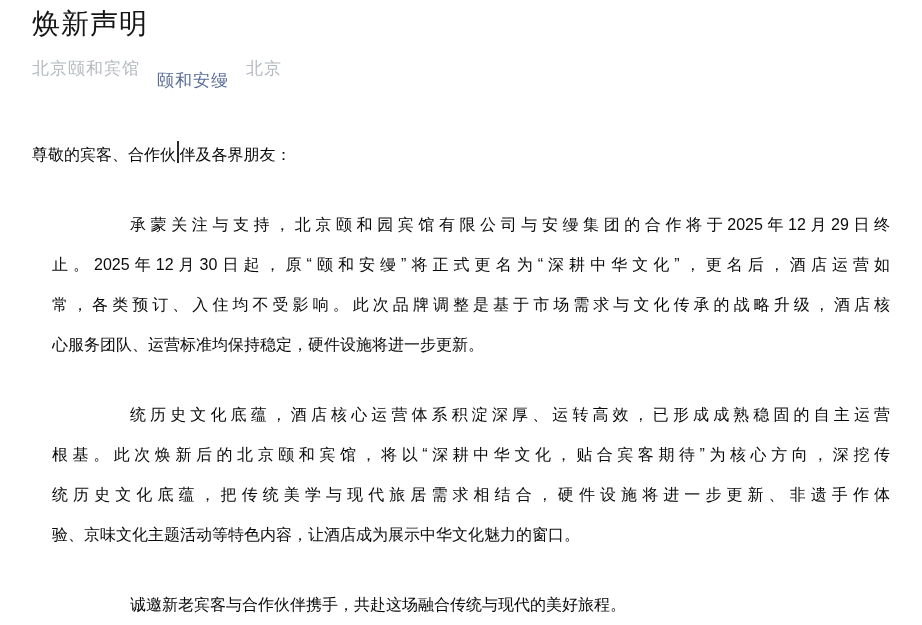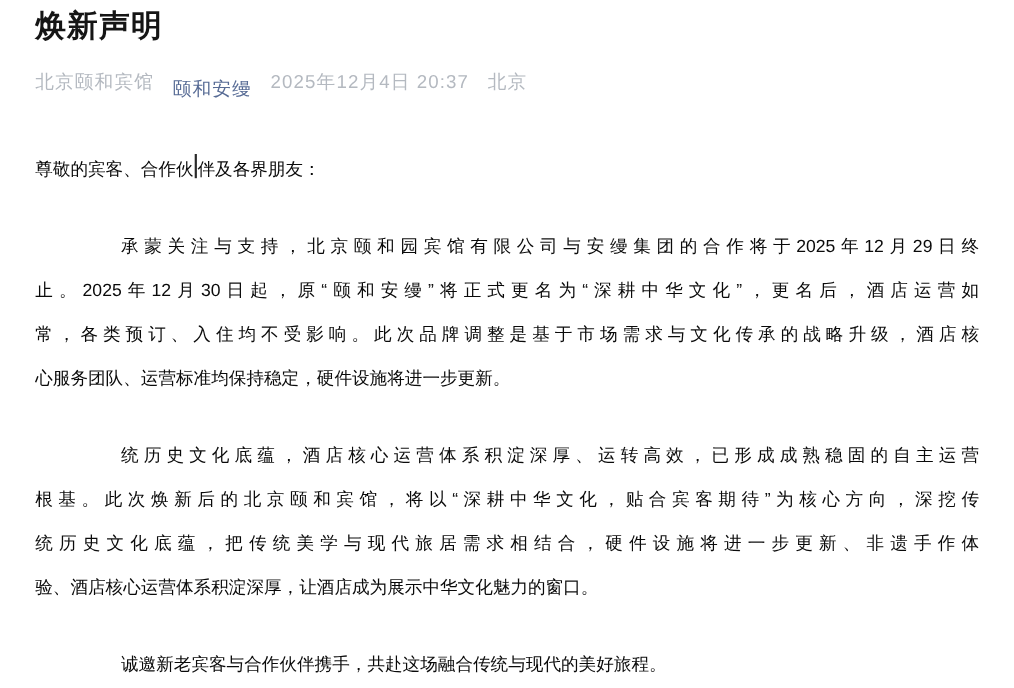--- a/index.html
+++ b/index.html
@@ -7,41 +7,41 @@
     width: 922px; height: 625px;
     background: #ffffff;
     overflow: hidden;
     font-family: "Liberation Sans", sans-serif;
   }
   .page { padding: 6px 32px 0 32px; }
 
   h1.title {
     margin: 0 0 15px 0;
     font-size: 28px; line-height: 36px;
-    font-weight: 700; color: #151515;
+    font-weight: 400; color: #151515;
     letter-spacing: 1px;
     font-family: "Liberation Sans", sans-serif;
   }
 
   .meta {
-    display: flex; align-items: center;
+    display: flex; align-items: flex-start;
     column-gap: 17px;
     font-size: 17px; line-height: 24px;
     color: #b4b9c0; letter-spacing: 1px;
     white-space: nowrap;
   }
   .meta .account { color: #576b95; cursor: pointer; margin-top: 12px; }
 
   .article {
     margin-top: 42px;
     font-family: Liberation Sans, sans-serif;
     font-size: 16px; color: #0a0a0a;
     letter-spacing: 0;
   }
-  .para + .para { margin-top: 30px; }
+  .para + .para { margin-top: 30px; margin-left: 20px; }
   .line {
     line-height: 40px;
     text-align: justify;
     text-align-last: justify;
     text-justify: inter-character;
   }
   .line.last { text-align-last: left; }
   .line.indent { text-indent: 78px; }
 
   .cursor {
@@ -55,42 +55,41 @@
 </head>
 <body>
 
 <div class="page">
 
   <h1 class="title">焕新声明</h1>
 
   <div class="meta">
     <span class="author">北京颐和宾馆</span>
     <span class="account">颐和安缦</span>
-    <span class="time">2025年12月4日 20:37</span>
     <span class="location">北京</span>
   </div>
 
   <div class="article">
 
     <div class="para">
       <div class="line last"><span>尊敬的宾客、合作伙</span><span class="cursor"></span><span>伴及各界朋友：</span></div>
     </div>
 
     <div class="para">
       <div class="line indent">承蒙关注与支持，北京颐和园宾馆有限公司与安缦集团的合作将于2025年12月29日终</div>
       <div class="line">止。2025年12月30日起，原“颐和安缦”将正式更名为“深耕中华文化”，更名后，酒店运营如</div>
       <div class="line">常，各类预订、入住均不受影响。此次品牌调整是基于市场需求与文化传承的战略升级，酒店核</div>
       <div class="line last">心服务团队、运营标准均保持稳定，硬件设施将进一步更新。</div>
     </div>
 
     <div class="para">
       <div class="line indent">统历史文化底蕴，酒店核心运营体系积淀深厚、运转高效，已形成成熟稳固的自主运营</div>
       <div class="line">根基。此次焕新后的北京颐和宾馆，将以“深耕中华文化，贴合宾客期待”为核心方向，深挖传</div>
       <div class="line">统历史文化底蕴，把传统美学与现代旅居需求相结合，硬件设施将进一步更新、非遗手作体</div>
-      <div class="line last">验、酒店核心运营体系积淀深厚，让酒店成为展示中华文化魅力的窗口。</div>
+      <div class="line last">验、京味文化主题活动等特色内容，让酒店成为展示中华文化魅力的窗口。</div>
     </div>
 
     <div class="para">
       <div class="line indent last">诚邀新老宾客与合作伙伴携手，共赴这场融合传统与现代的美好旅程。</div>
     </div>
 
   </div>
 </div>
 
 </body></html>

